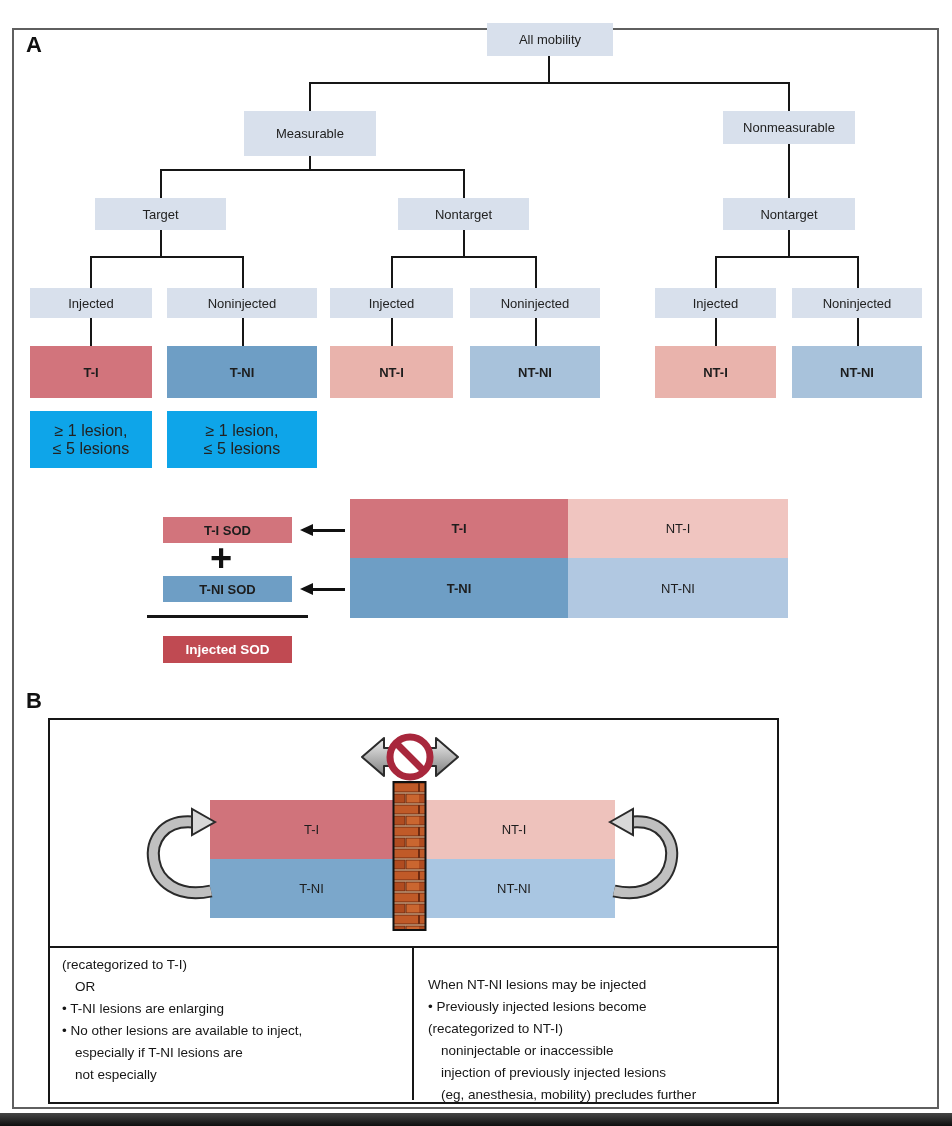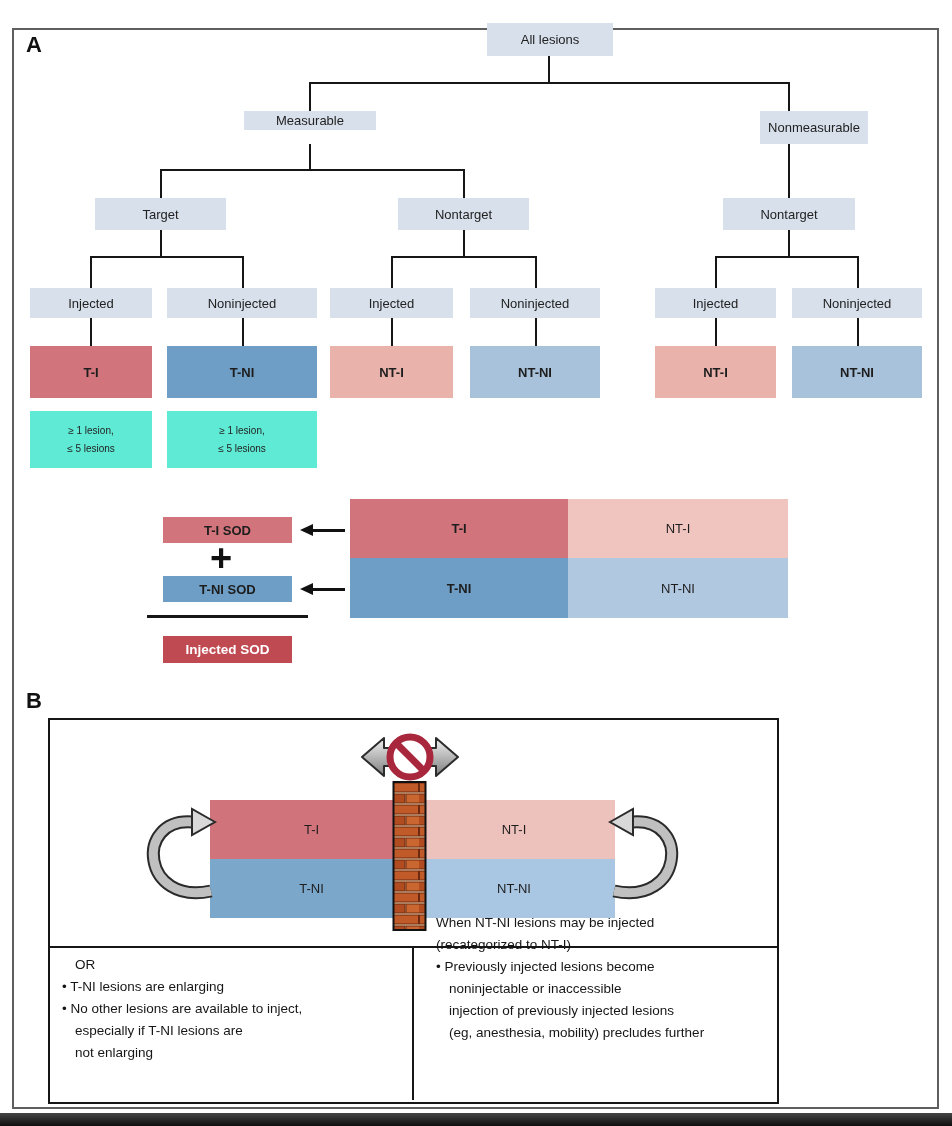--- a/index.html
+++ b/index.html
@@ -5,22 +5,22 @@
   html,body{margin:0;padding:0;background:#ffffff;}
   body{width:952px;height:1126px;overflow:hidden;font-family:"Liberation Sans","DejaVu Sans",sans-serif;}
   .figure{position:relative;width:952px;height:1126px;background:#ffffff;}
   .fig-border{position:absolute;left:12px;top:28px;width:923px;height:1077px;border:2px solid #5f5f5f;}
   .panel-label{position:absolute;font-size:22px;font-weight:bold;color:#111;}
   .line{position:absolute;background:#161616;}
   .node{position:absolute;background:#d8e0ec;display:flex;align-items:center;justify-content:center;
         font-size:13px;color:#222;text-align:center;}
   .cbox{position:absolute;display:flex;align-items:center;justify-content:center;
         font-size:13px;color:#1d1d1d;font-weight:bold;}
-  .crit{position:absolute;background:#5eead4;display:flex;flex-direction:column;align-items:center;
-        justify-content:center;font-size:10px;color:#222;line-height:18px;}
+  .crit{position:absolute;background:#0ea5e9;display:flex;flex-direction:column;align-items:center;
+        justify-content:center;font-size:16px;color:#222;line-height:18px;}
   .red{background:#d2747c;}
   .blue{background:#6e9ec5;}
   .pink{background:#e9b3ac;}
   .lblue{background:#a8c2db;}
   .sodbar{position:absolute;display:flex;align-items:center;justify-content:center;
           font-size:13px;font-weight:bold;color:#1d1d1d;}
   .plus{position:absolute;font-size:38px;font-weight:900;color:#111;}
   .combined{position:absolute;background:#c04a52;color:#fff;display:flex;align-items:center;
             justify-content:center;font-size:13.5px;font-weight:bold;}
   .gridcell{position:absolute;display:flex;align-items:center;justify-content:center;font-size:13px;color:#1d1d1d;}
@@ -66,23 +66,23 @@
   <div class="line" style="left:715px;top:256px;width:144px;height:2px;"></div>
   <div class="line" style="left:715px;top:256px;width:2px;height:32px;"></div>
   <div class="line" style="left:857px;top:256px;width:2px;height:32px;"></div>
   <div class="line" style="left:90px;top:317px;width:2px;height:29px;"></div>
   <div class="line" style="left:242px;top:317px;width:2px;height:29px;"></div>
   <div class="line" style="left:391px;top:317px;width:2px;height:29px;"></div>
   <div class="line" style="left:535px;top:317px;width:2px;height:29px;"></div>
   <div class="line" style="left:715px;top:317px;width:2px;height:29px;"></div>
   <div class="line" style="left:857px;top:317px;width:2px;height:29px;"></div>
 
-  <div class="node" style="left:487px;top:23px;width:126px;height:33px;">All lesions</div>
-  <div class="node" style="left:244px;top:111px;width:132px;height:19px;">Measurable</div>
-  <div class="node" style="left:723px;top:111px;width:108px;height:33px;margin-left:37px;">Nonmeasurable</div>
+  <div class="node" style="left:487px;top:23px;width:126px;height:33px;">All mobility</div>
+  <div class="node" style="left:244px;top:111px;width:132px;height:45px;">Measurable</div>
+  <div class="node" style="left:723px;top:111px;width:132px;height:33px;">Nonmeasurable</div>
   <div class="node" style="left:95px;top:198px;width:131px;height:32px;">Target</div>
   <div class="node" style="left:398px;top:198px;width:131px;height:32px;">Nontarget</div>
   <div class="node" style="left:723px;top:198px;width:132px;height:32px;">Nontarget</div>
 
   <div class="node" style="left:30px;top:288px;width:122px;height:30px;">Injected</div>
   <div class="node" style="left:167px;top:288px;width:150px;height:30px;">Noninjected</div>
   <div class="node" style="left:330px;top:288px;width:123px;height:30px;">Injected</div>
   <div class="node" style="left:470px;top:288px;width:130px;height:30px;">Noninjected</div>
   <div class="node" style="left:655px;top:288px;width:121px;height:30px;">Injected</div>
   <div class="node" style="left:792px;top:288px;width:130px;height:30px;">Noninjected</div>
@@ -159,27 +159,28 @@
     <g>
       <circle cx="410" cy="757" r="20" fill="#ffffff" stroke="#a8273c" stroke-width="7"></circle>
       <line x1="396.5" y1="743.5" x2="423.5" y2="770.5" stroke="#a8273c" stroke-width="7"></line>
     </g>
   </svg>
 
   <div class="line" style="left:48px;top:946px;width:729px;height:2px;"></div>
   <div class="line" style="left:412px;top:946px;width:2px;height:154px;"></div>
 
   <div class="rules" style="left:62px;top:954px;width:345px;">
+    <div class="rl">(recategorized to T-I)</div>
     <div class="rl ind">OR</div>
     <div class="rl">• T-NI lesions are enlarging</div>
     <div class="rl">• No other lesions are available to inject,</div>
     <div class="rl ind">especially if T-NI lesions are</div>
-    <div class="rl ind">not enlarging</div>
+    <div class="rl ind">not especially</div>
   </div>
-  <div class="rules" style="left:428px;top:912px;width:340px;margin-left:8px;">
+  <div class="rules" style="left:428px;top:974px;width:340px;">
     <div class="rl">When NT-NI lesions may be injected</div>
+    <div class="rl">• Previously injected lesions become</div>
     <div class="rl">(recategorized to NT-I)</div>
-    <div class="rl">• Previously injected lesions become</div>
     <div class="rl ind">noninjectable or inaccessible</div>
     <div class="rl ind">injection of previously injected lesions</div>
     <div class="rl ind">(eg, anesthesia, mobility) precludes further</div>
   </div>
 </div>
 
 </body></html>

